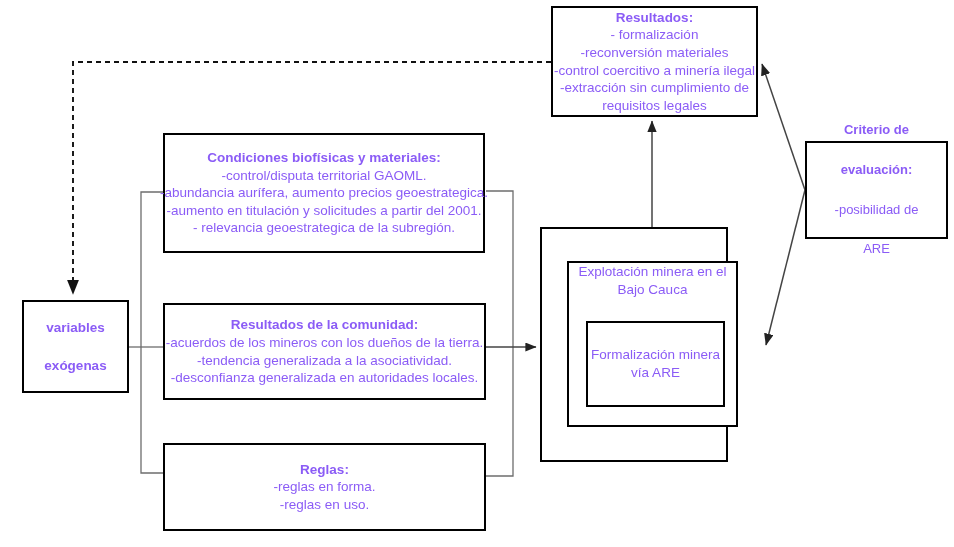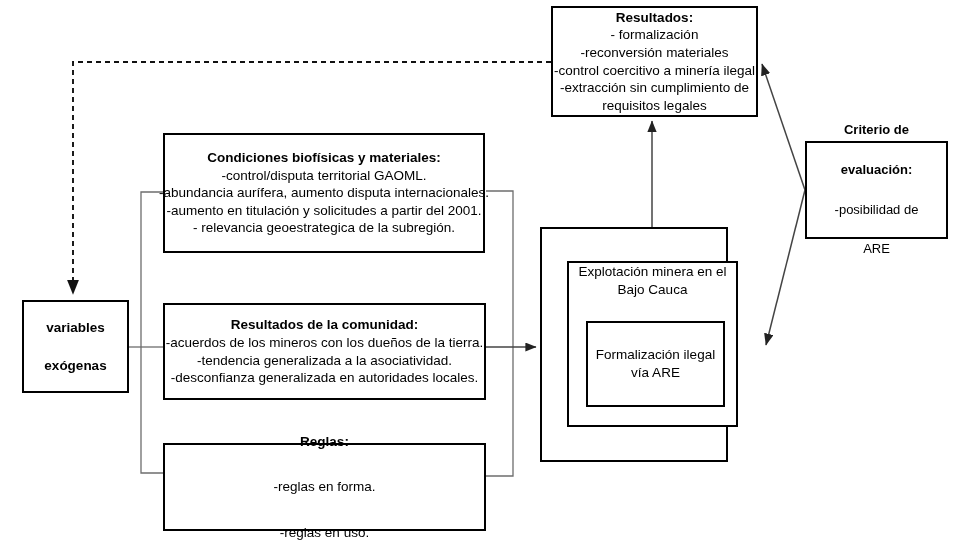--- a/index.html
+++ b/index.html
@@ -13,34 +13,34 @@
   .box{
     position:absolute;
     box-sizing:border-box;
     border:2.5px solid #000000;
     background:#ffffff;
     display:flex;
     flex-direction:column;
     align-items:center;
     justify-content:center;
     text-align:center;
-    color:#000000;
+    color:#8b5cf6;
     line-height:1.30;
   }
   .ttl{font-weight:bold;}
   .ln{display:block;white-space:nowrap;}
   svg.wires{
     position:absolute;left:0;top:0;width:954px;height:547px;
     pointer-events:none;
   }
   
   #box-resultados{left:551px;top:6px;width:207px;height:111px;font-size:13.5px;}
   #box-condiciones{left:163px;top:133px;width:322px;height:120px;font-size:13.5px;}
   #box-atributos{left:163px;top:303px;width:323px;height:97px;font-size:13.5px;}
-  #box-reglas{left:163px;top:443px;width:323px;height:88px;font-size:13.5px;gap:28px;}
+  #box-reglas{left:163px;top:443px;width:323px;height:88px;font-size:13.5px;}
   #box-variables{left:22px;top:300px;width:107px;height:93px;font-size:13.5px;font-weight:bold;gap:20px;}
   #box-criterio{left:805px;top:141px;width:143px;height:98px;font-size:13px;gap:23px;}
   #box-situacion{left:540px;top:227px;width:188px;height:235px;justify-content:center;font-size:13.5px;padding-left:11px;}
   #box-situacion > .ttl{margin-top:6px;}
   #box-explotacion{position:absolute;left:25px;top:32px;width:171px;height:166px;
     box-sizing:border-box;border:2px solid #000;background:#fff;
     display:flex;flex-direction:column;align-items:center;justify-content:flex-start;
     text-align:center;font-size:13.5px;line-height:1.30;}
   #box-explotacion > .lbl{margin-top:0;}
   #box-formalizacion{position:absolute;left:17px;top:58px;width:139px;height:86px;
@@ -96,21 +96,21 @@
     <span class="ln">- formalización</span>
     <span class="ln">-reconversión materiales</span>
     <span class="ln">-control coercitivo a minería ilegal</span>
     <span class="ln">-extracción sin cumplimiento de</span>
     <span class="ln">requisitos legales</span>
   </div>
 
   <div class="box" id="box-condiciones">
     <span class="ln ttl">Condiciones biofísicas y materiales:</span>
     <span class="ln">-control/disputa territorial GAOML.</span>
-    <span class="ln">-abundancia aurífera, aumento disputa internacionales.</span>
+    <span class="ln">-abundancia aurífera, aumento precios geoestrategica.</span>
     <span class="ln">-aumento en titulación y solicitudes a partir del 2001.</span>
     <span class="ln">- relevancia geoestrategica de la subregión.</span>
   </div>
 
   <div class="box" id="box-atributos">
     <span class="ln ttl">Resultados de la comunidad:</span>
     <span class="ln">-acuerdos de los mineros con los dueños de la tierra.</span>
     <span class="ln">-tendencia generalizada a la asociatividad.</span>
     <span class="ln">-desconfianza generalizada en autoridades locales.</span>
   </div>
@@ -134,19 +134,19 @@
   </div>
 
   <div class="box" id="box-situacion">
     <span class="ln ttl">Situación de acción:</span>
 
     <div id="box-explotacion">
       <span class="ln lbl">Explotación minera en el</span>
       <span class="ln">Bajo Cauca</span>
 
       <div id="box-formalizacion">
-        <span class="ln">Formalización ilegal</span>
+        <span class="ln">Formalización minera</span>
         <span class="ln">vía ARE</span>
       </div>
     </div>
   </div>
 
 </div>
 
 </body></html>

